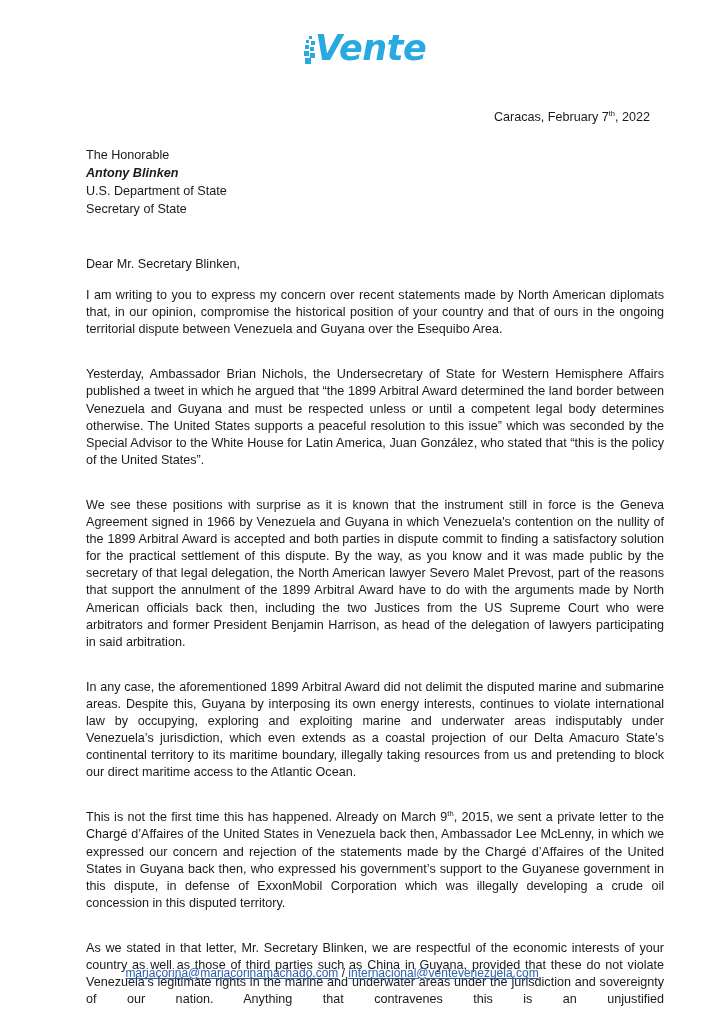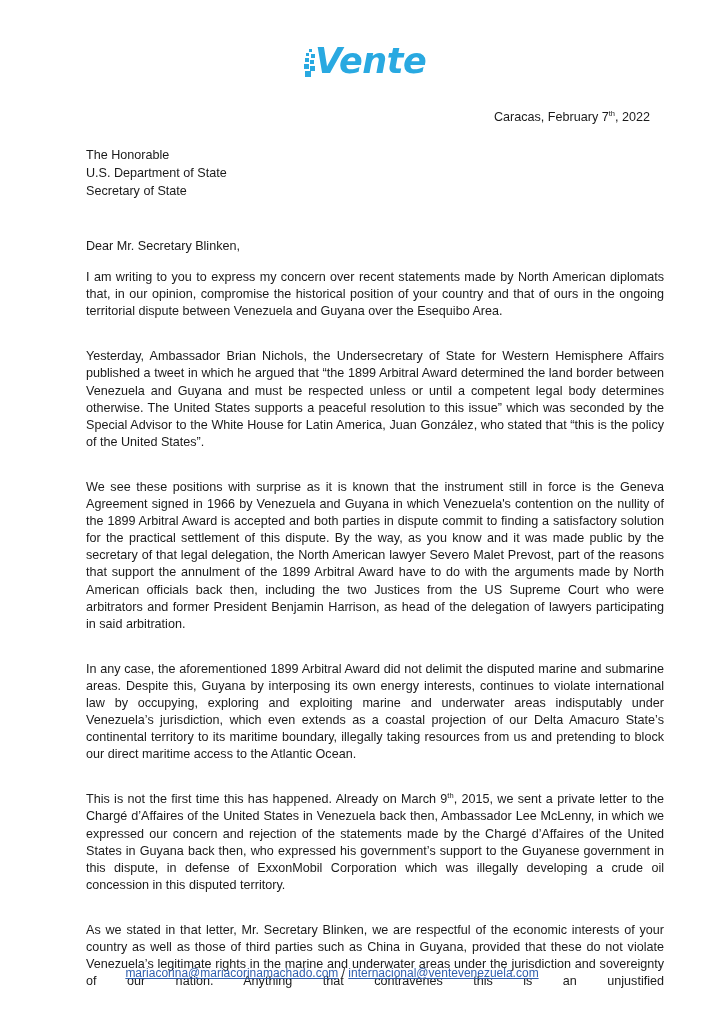--- a/index.html
+++ b/index.html
@@ -1,18 +1,18 @@
 <!DOCTYPE html>
 <html><head>
 <meta charset="utf-8">
 <style>
   html, body { margin: 0; padding: 0; background: #ffffff; }
   body { width: 724px; height: 1024px; position: relative; overflow: hidden;
          font-family: "Liberation Sans", "DejaVu Sans", sans-serif; color: #1a1a1a; }
-  .logo { position: absolute; left: 303px; top: 37px; height: 44px; display: flex; align-items: flex-end; }
+  .logo { position: absolute; left: 303px; top: 24px; height: 44px; display: flex; align-items: flex-end; }
   .logo-pixels { position: relative; width: 14px; height: 34px; margin-right: -2px; }
   .logo-pixels span { position: absolute; background: #29a9e1; }
   .logo-text { font-family: "DejaVu Sans", sans-serif; font-weight: bold; font-style: italic;
                font-size: 35px; line-height: 40px; color: #29a9e1; letter-spacing: -0.5px; }
   .date { position: absolute; right: 74px; top: 110px; font-size: 12.6px; }
   .date sup { font-size: 7.5px; vertical-align: 5px; line-height: 0; }
   .content { position: absolute; left: 86px; top: 146px; width: 578px; font-size: 12.6px; line-height: 17.1px; }
   .addr div { line-height: 18px; }
   .addr .name { font-weight: bold; font-style: italic; }
   .salutation { margin-top: 38px; }
@@ -36,20 +36,21 @@
     <span style="left:2px;top:24px;width:6px;height:6px;"></span>
   </div>
   <span class="logo-text">Vente</span>
 </div>
 
 <div class="date"><span>Caracas, February 7</span><sup>th</sup><span>, 2022</span></div>
 
 <div class="content">
   <div class="addr">
     <div>The Honorable</div>
+    <div class="name">Antony Blinken</div>
     <div>U.S. Department of State</div>
     <div>Secretary of State</div>
   </div>
 
   <div class="salutation">Dear Mr. Secretary Blinken,</div>
 
   <p class="para" style="margin-top:14px;margin-bottom:12px">I am writing to you to express my concern over recent statements made by North American diplomats that, in our opinion, compromise the historical position of your country and that of ours in the ongoing territorial dispute between Venezuela and Guyana over the Esequibo Area.</p>
   <p class="para" style="margin-bottom:0">Yesterday, Ambassador Brian Nichols, the Undersecretary of State for Western Hemisphere Affairs published a tweet in which he argued that “the 1899 Arbitral Award determined the land border between Venezuela and Guyana and must be respected unless or until a competent legal body determines otherwise. The United States supports a peaceful resolution to this issue” which was seconded by the Special Advisor to the White House for Latin America, Juan González, who stated that “this is the policy of the United States”.</p>
   <p class="para" style="margin-bottom:0">We see these positions with surprise as it is known that the instrument still in force is the Geneva Agreement signed in 1966 by Venezuela and Guyana in which Venezuela's contention on the nullity of the 1899 Arbitral Award is accepted and both parties in dispute commit to finding a satisfactory solution for the practical settlement of this dispute. By the way, as you know and it was made public by the secretary of that legal delegation, the North American lawyer Severo Malet Prevost, part of the reasons that support the annulment of the 1899 Arbitral Award have to do with the arguments made by North American officials back then, including the two Justices from the US Supreme Court who were arbitrators and former President Benjamin Harrison, as head of the delegation of lawyers participating in said arbitration.</p>
   <p class="para" style="margin-bottom:0">In any case, the aforementioned 1899 Arbitral Award did not delimit the disputed marine and submarine areas. Despite this, Guyana by interposing its own energy interests, continues to violate international law by occupying, exploring and exploiting marine and underwater areas indisputably under Venezuela’s jurisdiction, which even extends as a coastal projection of our Delta Amacuro State’s continental territory to its maritime boundary, illegally taking resources from us and pretending to block our direct maritime access to the Atlantic Ocean.</p>

